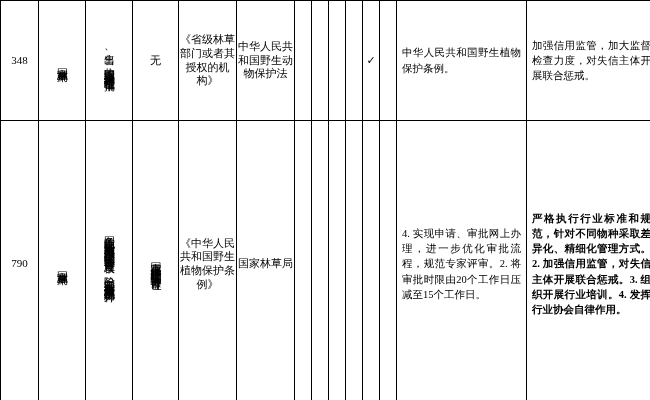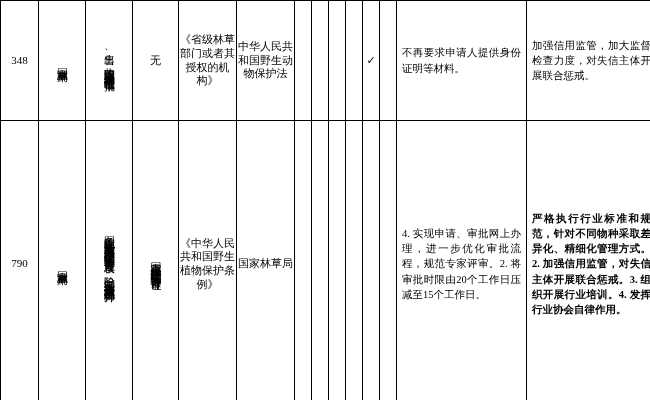--- a/index.html
+++ b/index.html
@@ -118,21 +118,21 @@
       <td>
         <span>中华人民共和国野生动物保护法</span>
       </td>
       <td class="check"><span></span></td>
       <td class="check"><span></span></td>
       <td class="check"><span></span></td>
       <td class="check"><span></span></td>
       <td class="check"><span>✓</span></td>
       <td class="check"><span></span></td>
       <td>
-        <span class="justify-text">不再要求申请人提供身份证明等材料。</span>
+        <span class="justify-text">中华人民共和国野生植物保护条例。</span>
       </td>
       <td>
         <span class="justify-text">加强信用监管，加大监督检查力度，对失信主体开展联合惩戒。</span>
       </td>
     </tr>
     <tr class="row-b">
       <td>
         <span>790</span>
       </td>
       <td>

